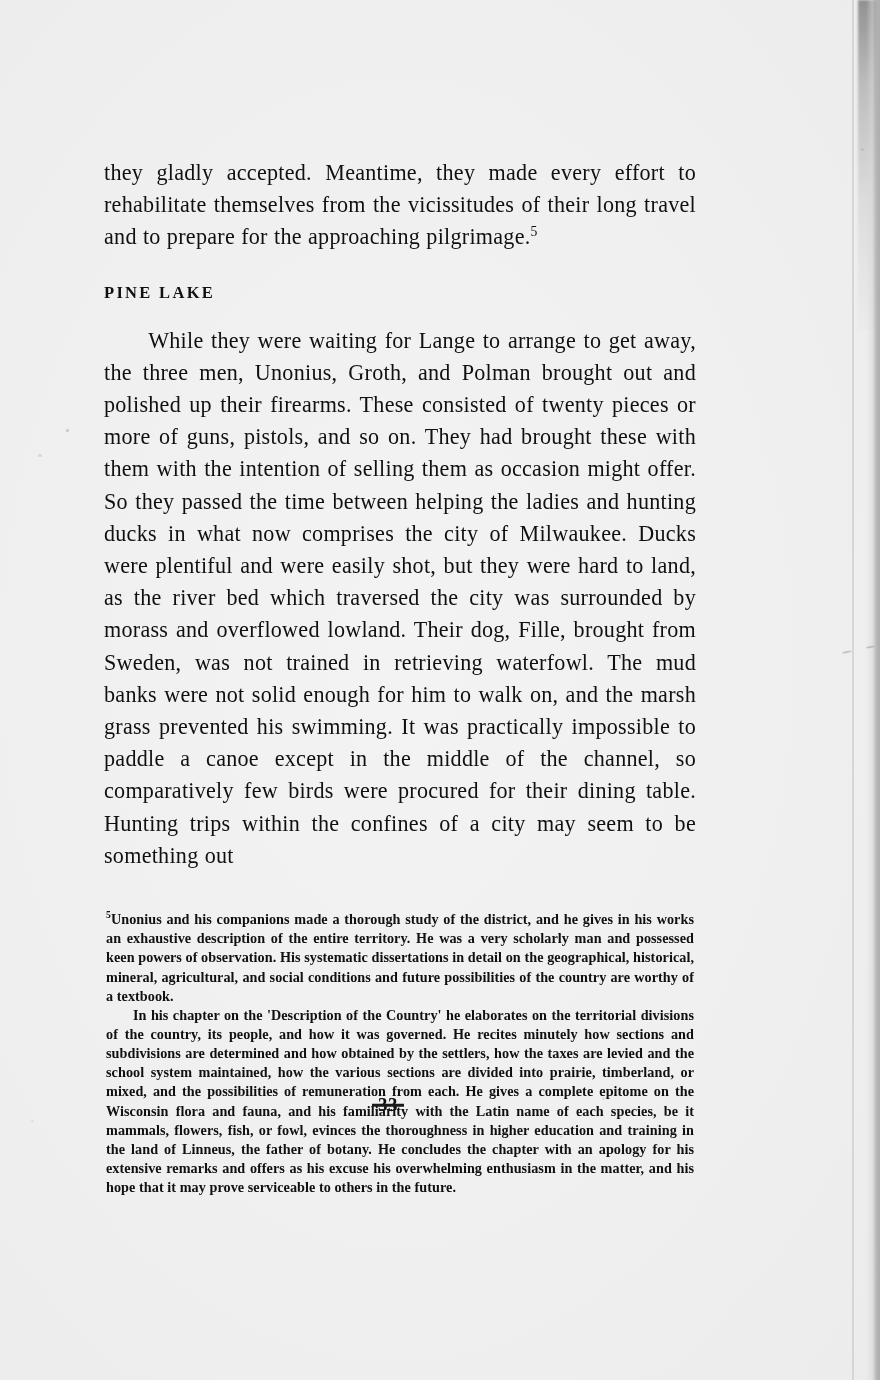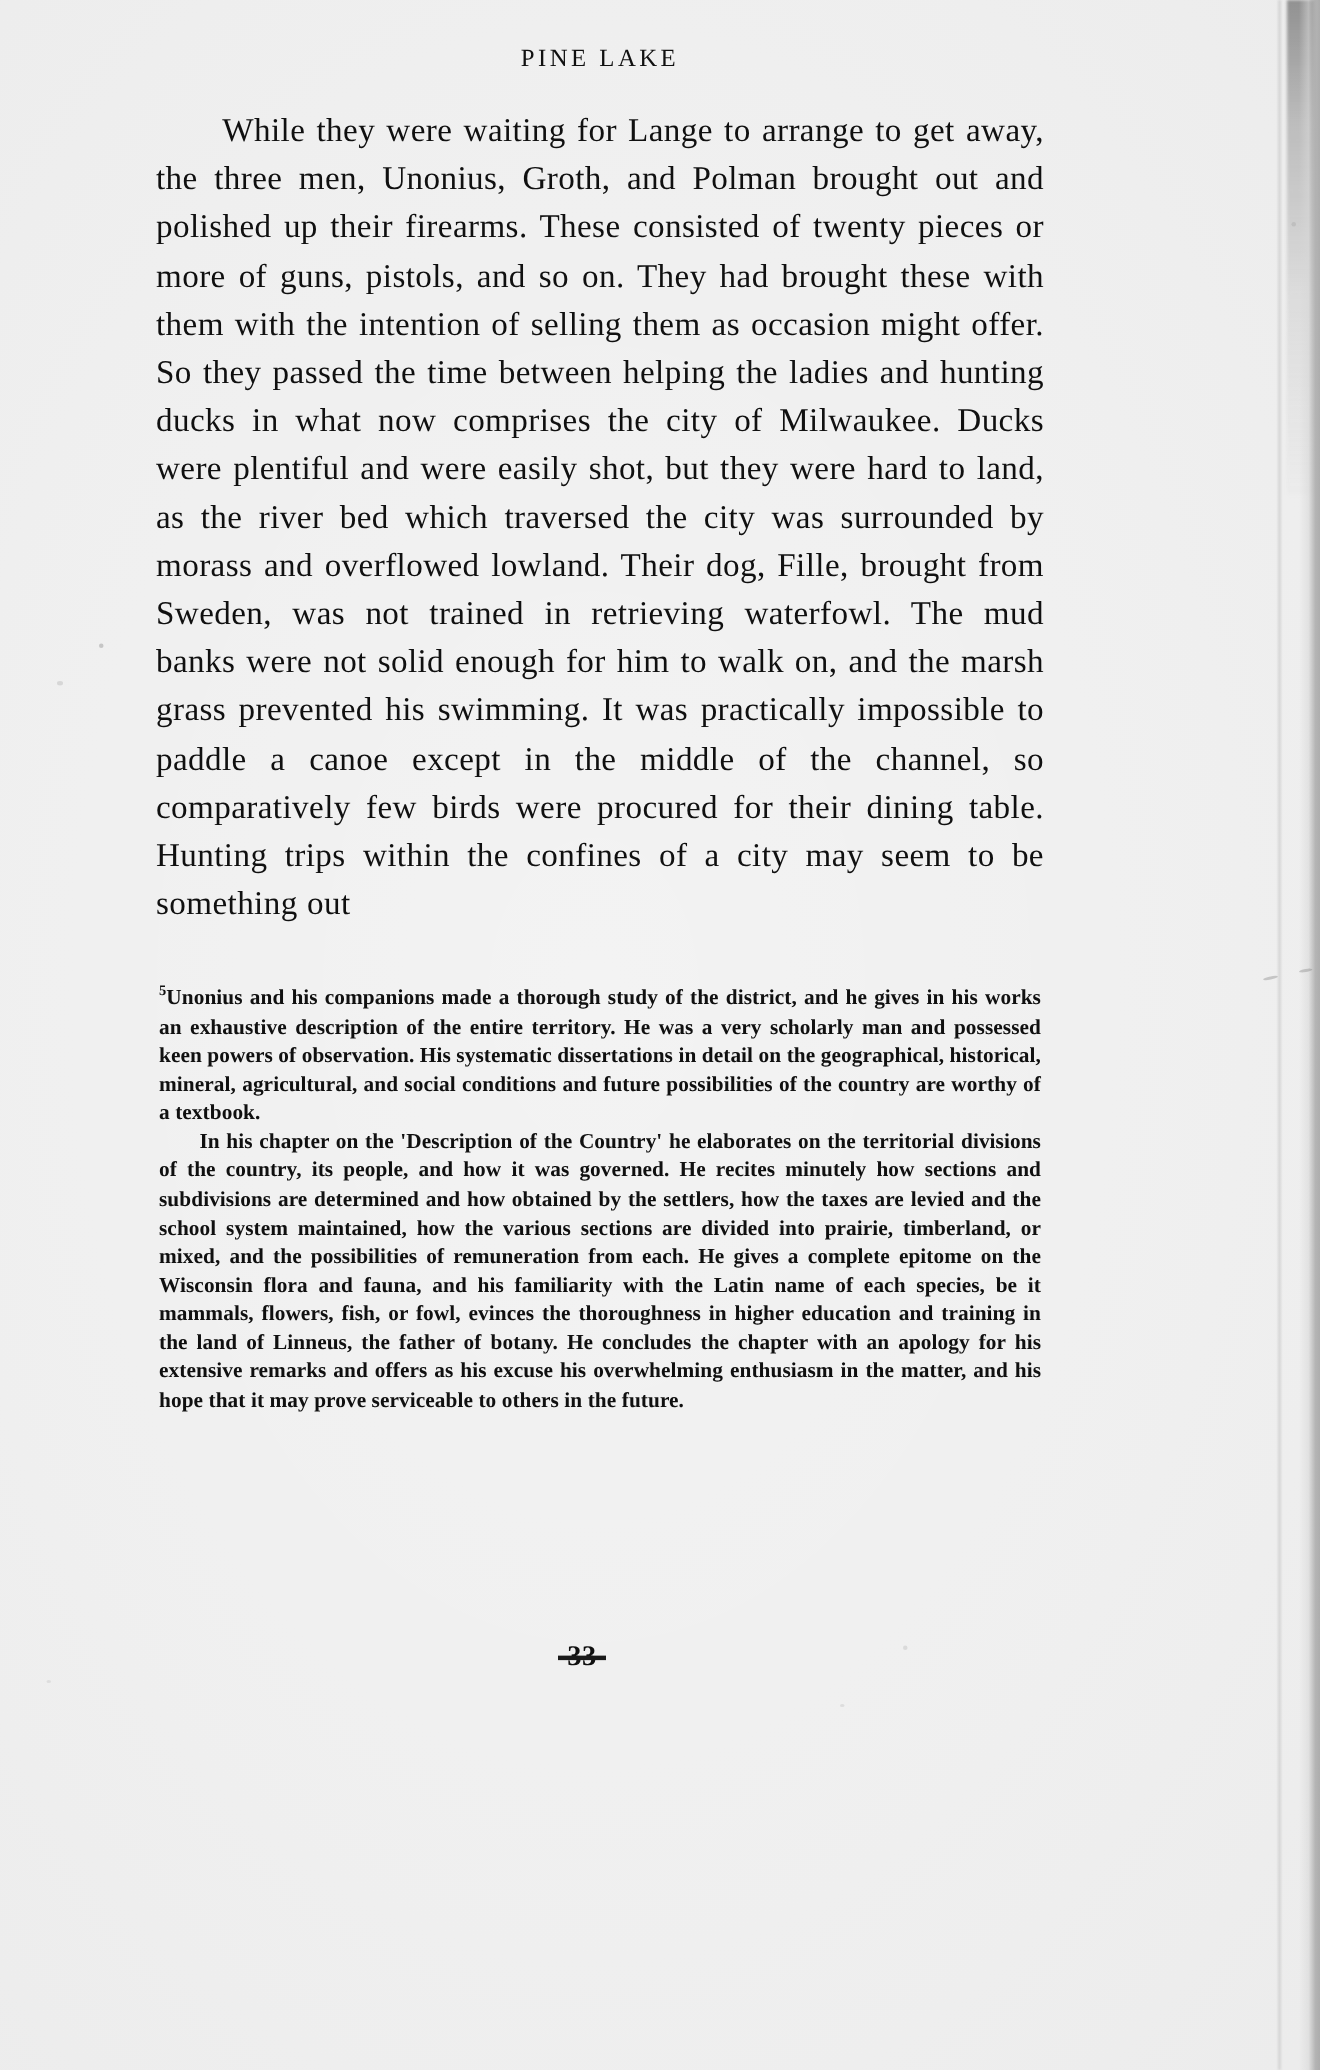--- a/index.html
+++ b/index.html
@@ -100,23 +100,23 @@
     letter-spacing: 0.012em;
   }
 
   .para-opening { padding-top: 157px; }
 
   .section-heading {
     margin: 0;
     padding-top: 29px;
     padding-bottom: 22px;
     font-size: 16.5px;
-    font-weight: 400;
+    font-weight: 700;
     letter-spacing: 0.14em;
-    text-align: center;
+    text-align: left;
     text-transform: uppercase;
   }
 
   .para-indent { text-indent: 2.0em; }
 
   sup.fn-ref {
     font-size: 0.62em;
     vertical-align: super;
     line-height: 0;
     letter-spacing: 0;
@@ -186,20 +186,21 @@
   <div class="speck s2"></div>
   <div class="speck s3"></div>
   <div class="speck s4"></div>
   <div class="speck s5"></div>
   <div class="speck s6"></div>
   <div class="speck s7"></div>
   <div class="speck s8"></div>
 
   <div class="text-column">
 
+    <p class="body-para para-opening"><span>they gladly accepted.  Meantime, they made every effort to rehabilitate themselves from the vicissitudes of their long travel and to prepare for the approaching pilgrimage.</span><sup class="fn-ref">5</sup></p>
 
     <h2 class="section-heading">PINE LAKE</h2>
 
     <p class="body-para para-indent">While they were waiting for Lange to arrange to get away, the three men, Unonius, Groth, and Polman brought out and polished up their firearms.  These consisted of twenty pieces or more of guns, pistols, and so on.  They had brought these with them with the intention of selling them as occasion might offer.  So they passed the time between helping the ladies and hunting ducks in what now comprises the city of Milwaukee.  Ducks were plentiful and were easily shot, but they were hard to land, as the river bed which traversed the city was surrounded by morass and overflowed lowland.  Their dog, Fille, brought from Sweden, was not trained in retrieving waterfowl.  The mud banks were not solid enough for him to walk on, and the marsh grass prevented his swimming.  It was practically impossible to paddle a canoe except in the middle of the channel, so comparatively few birds were procured for their dining table.  Hunting trips within the confines of a city may seem to be something out</p>
 
     <div class="footnote">
       <p><span class="marker">5</span><span>Unonius and his companions made a thorough study of the district, and he gives in his works an exhaustive description of the entire territory.  He was a very scholarly man and possessed keen powers of observation.  His systematic dissertations in detail on the geographical, historical, mineral, agricultural, and social conditions and future possibilities of the country are worthy of a textbook.</span></p>
       <p>In his chapter on the 'Description of the Country' he elaborates on the territorial divisions of the country, its people, and how it was governed.  He recites minutely how sections and subdivisions are determined and how obtained by the settlers, how the taxes are levied and the school system maintained, how the various sections are divided into prairie, timberland, or mixed, and the possibilities of remuneration from each.  He gives a complete epitome on the Wisconsin flora and fauna, and his familiarity with the Latin name of each species, be it mammals, flowers, fish, or fowl, evinces the thoroughness in higher education and training in the land of Linneus, the father of botany.  He concludes the chapter with an apology for his extensive remarks and offers as his excuse his overwhelming enthusiasm in the matter, and his hope that it may prove serviceable to others in the future.</p>
     </div>
 

